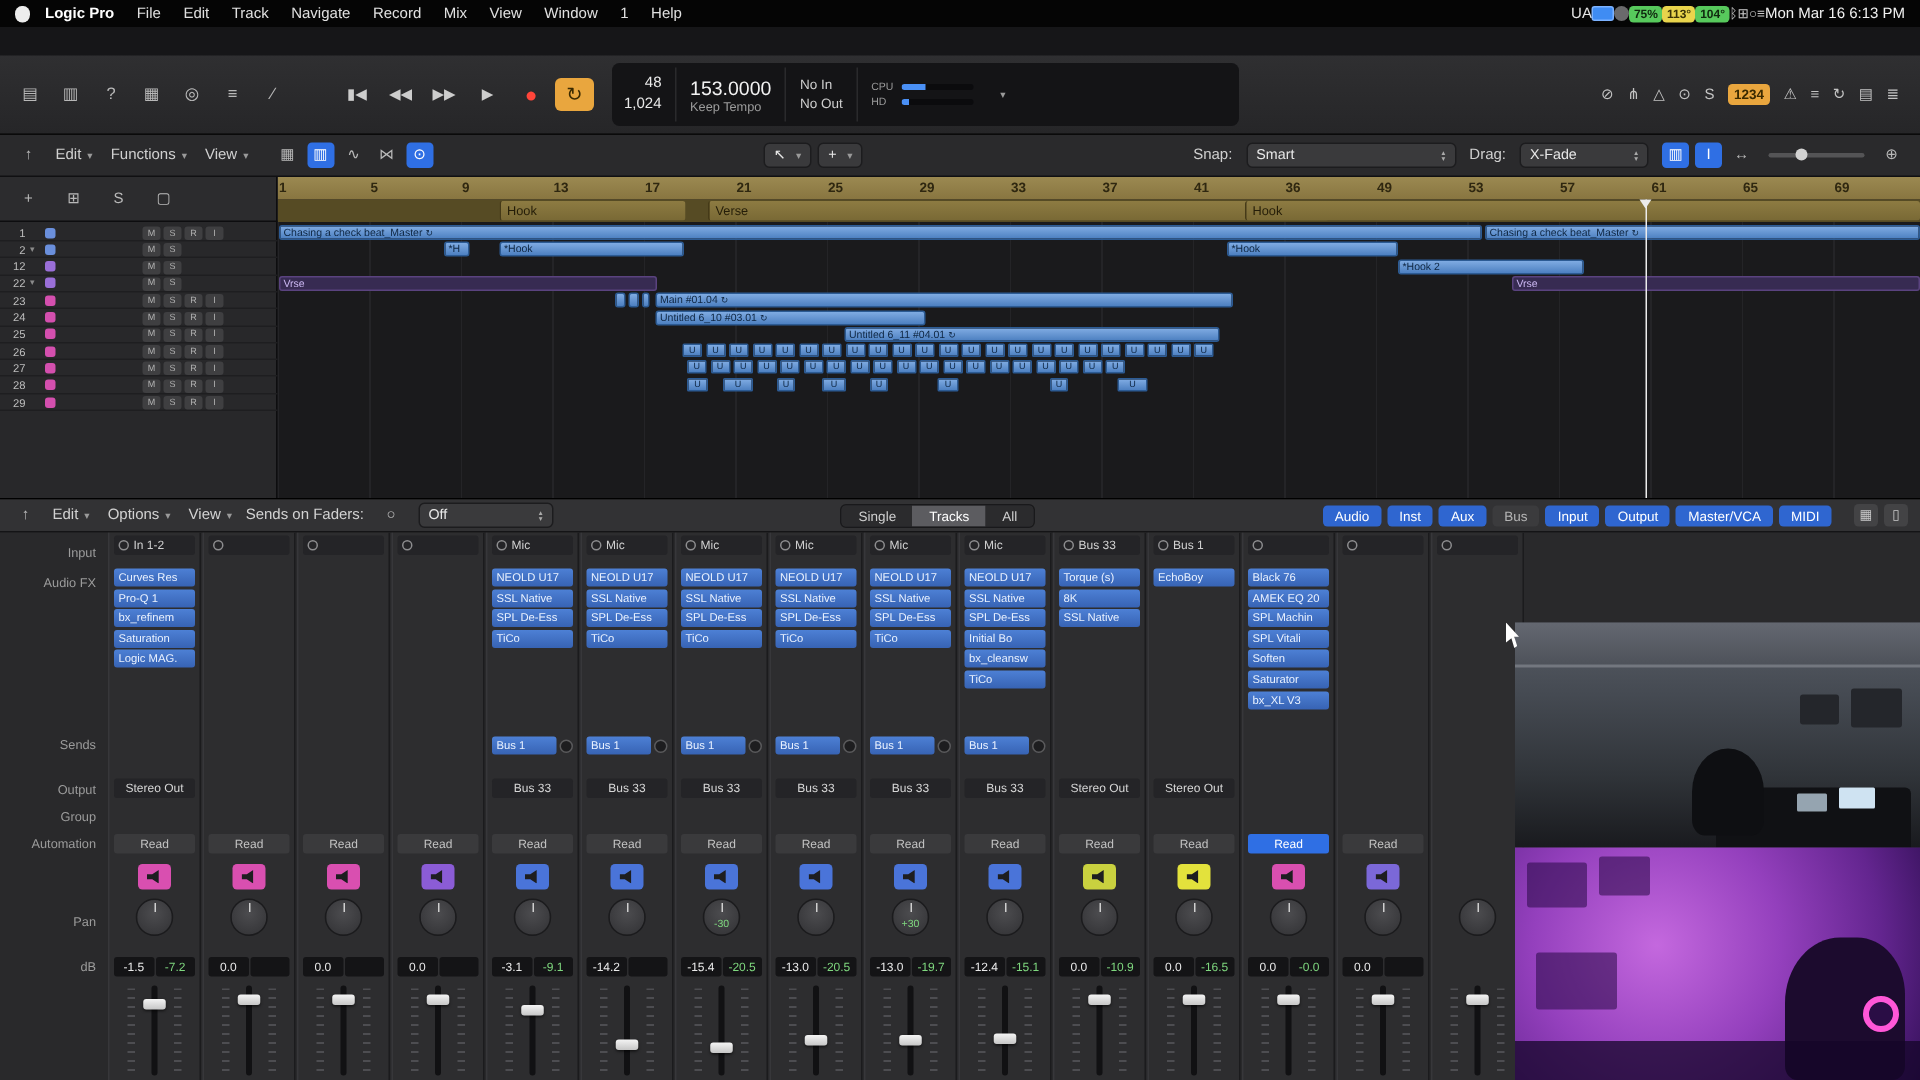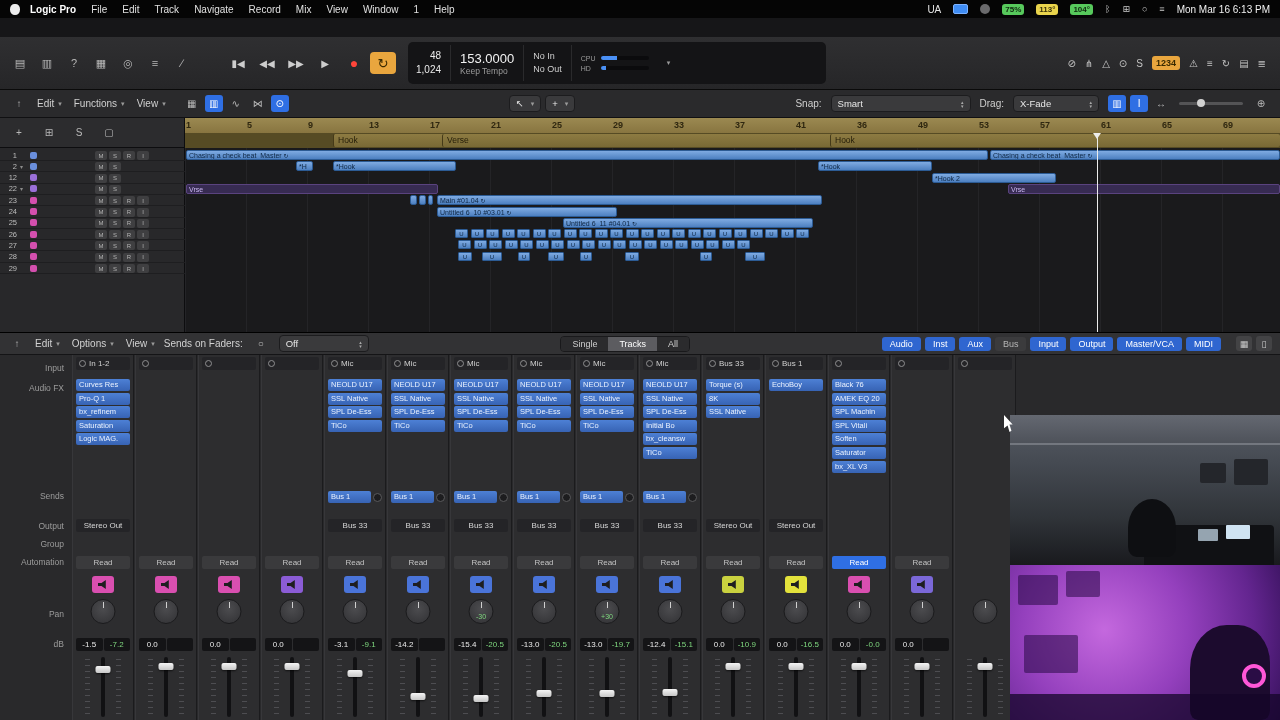--- a/index.html
+++ b/index.html
@@ -4,21 +4,21 @@
 <style>
 *{margin:0;padding:0;box-sizing:border-box}
 html,body{width:1280px;height:720px;overflow:hidden;background:#000}
 body{font-family:"Liberation Sans","DejaVu Sans",sans-serif;color:#ddd;position:relative;font-size:10px}
 .screen{position:absolute;inset:0;background:#161618}
 
 .menubar{position:absolute;left:0;top:0;right:0;height:18px;background:#050505;display:flex;align-items:center;padding:0 10px;color:#e4e4e4}
 .apple{width:10px;height:11px;background:#ededed;border-radius:45% 45% 48% 48%;margin-right:10px}
 .mb-app{font-weight:bold;color:#fff;margin-right:15px}
 .mb-item{display:inline-block;margin-right:15px;color:#e0e0e0}
-.mb-right{margin-left:auto;display:flex;align-items:center;gap:12px}
+.mb-right{margin-left:auto;display:flex;align-items:center;gap:0}
 .mb-display{width:15px;height:10px;background:#3f8cf3;border-radius:2px;border:1px solid #7cb2ff}
 .mb-circ{width:10px;height:10px;border-radius:50%;background:#6a6a6c}
 .badge{font-size:8px;font-weight:bold;border-radius:3px;padding:1px 3px;color:#10290f}
 .badge.green{background:#57c95c}.badge.yellow{background:#e9d44c;color:#3a3208}
 .mbicon{color:#c9c9c9;font-size:9px}
 .mb-clock{color:#f0f0f0}
 
 .titlebar{position:absolute;top:18px;left:0;right:0;height:19px;background:#1d1d1f;border-bottom:1px solid #000;display:flex;align-items:center}
 .tl{width:10px;height:10px;border-radius:50%;margin-left:8px}
 .tl.red{background:#ff5f57}.tl.yellow{background:#febc2e}.tl.green{background:#28c840}
@@ -390,21 +390,21 @@
           <div class="rbar" style="left: 672px;">36</div>
           <div class="rbar" style="left: 733px;">49</div>
           <div class="rbar" style="left: 794px;">53</div>
           <div class="rbar" style="left: 855px;">57</div>
           <div class="rbar" style="left: 916px;">61</div>
           <div class="rbar" style="left: 977px;">65</div>
           <div class="rbar" style="left: 1038px;">69</div>
         </div>
       <div class="ruler-markers" id="ruler-markers">
           <div class="marker" style="left: 148px; width: 124px;">Hook</div>
-          <div class="marker" style="left: 257px; width: 414px;">Verse</div>
+          <div class="marker" style="left: 287px; width: 414px;">Verse</div>
           <div class="marker" style="left: 645px; width: 450px;">Hook</div>
         </div>
     </div>
     <div class="arrange" id="arrange">
         <div class="region" style="left: 1px; width: 802px; top: 2px;">Chasing a check beat_Master<span class="loop">↻</span></div>
         <div class="region" style="left: 805px; width: 290px; top: 2px;">Chasing a check beat_Master<span class="loop">↻</span></div>
         <div class="region" style="left: 111px; width: 17px; top: 13.3px;">*H</div>
         <div class="region" style="left: 148px; width: 123px; top: 13.3px;">*Hook</div>
         <div class="region" style="left: 633px; width: 114px; top: 13.3px;">*Hook</div>
         <div class="region" style="left: 747px; width: 124px; top: 24.6px;">*Hook 2</div>

